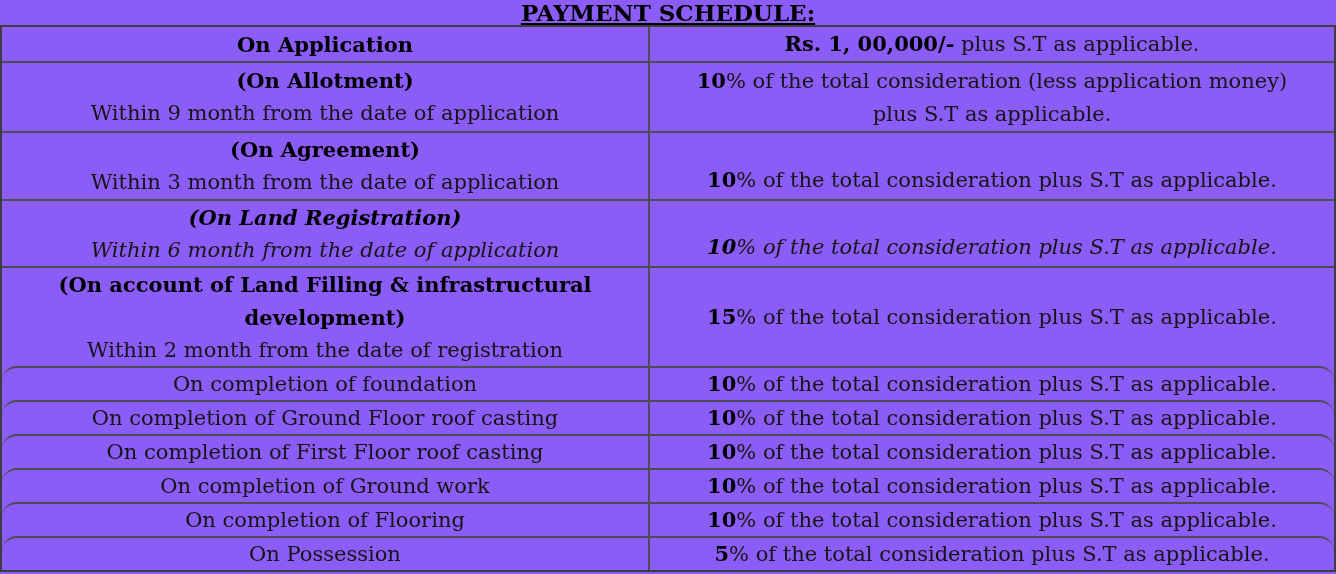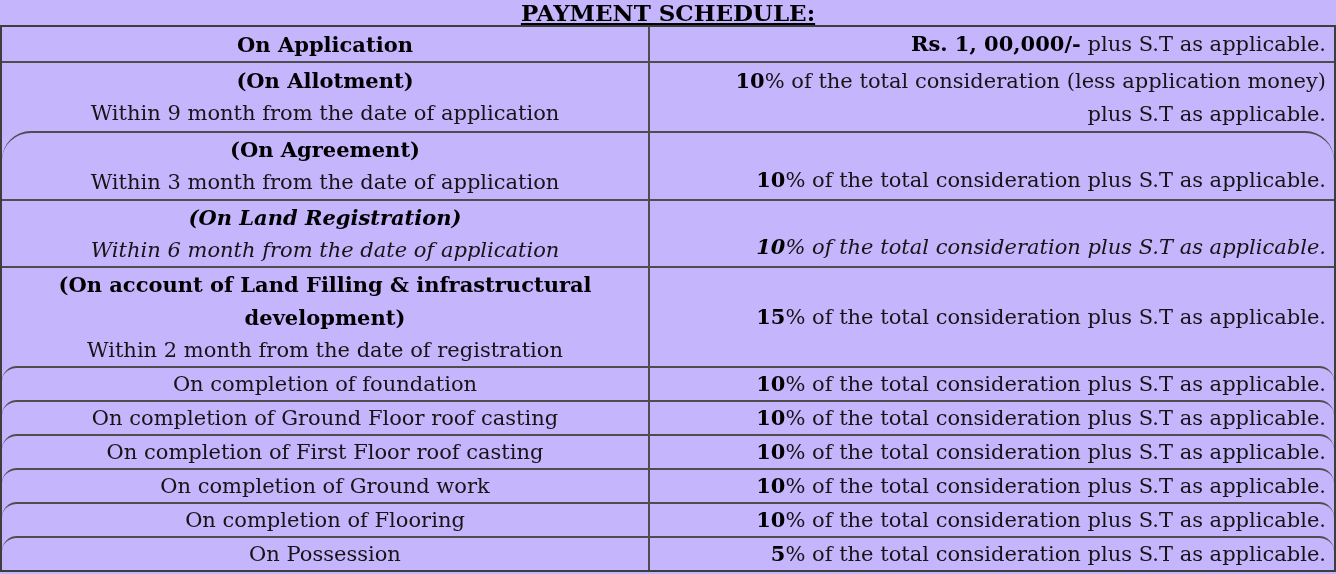--- a/index.html
+++ b/index.html
@@ -3,21 +3,21 @@
 <meta charset="utf-8">
 <style>
   html, body { margin: 0; padding: 0; background: #ffffff; }
   .page {
     width: 1336px;
     height: 574px;
     box-sizing: border-box;
     font-family: "DejaVu Serif", serif;
     color: #151515;
     overflow: hidden;
-    background: #c4b5fd;
+    background: #8b5cf6;
   }
   .title {
     height: 25px;
     line-height: 25px;
     text-align: center;
     font-weight: bold;
     font-size: 23px;
     text-decoration: underline;
     text-decoration-thickness: 2px;
     text-underline-offset: 2px;
@@ -41,29 +41,29 @@
     justify-content: center;
     align-items: center;
     text-align: center;
     padding: 0 8px;
     font-size: 21px;
   }
   .cell.left {
     width: 648px;
     border-right: 2px solid #4d4d4d;
   }
-  .cell.right { flex: 1; align-items: flex-end; }
+  .cell.right { flex: 1; }
   .cell.right.vbottom { justify-content: flex-end; padding-bottom: 2px; }
   .line { line-height: 33px; white-space: nowrap; }
   .line.wrap { white-space: normal; }
   .b { font-weight: bold; color: #000; }
   
   .r1  { height: 34px; }
   .r2  { height: 70px; }
-  .r3  { height: 68px; border-radius: 29px; }
+  .r3  { height: 68px; }
   .r4  { height: 67px; font-style: italic; }
   .r5  { height: 100px; }
   .r6, .r7, .r8, .r9, .r10, .r11 { height: 34px; border-radius: 15px; }
 </style>
 </head>
 <body>
 
 <div class="page">
 
   <div class="title">PAYMENT SCHEDULE:</div>

